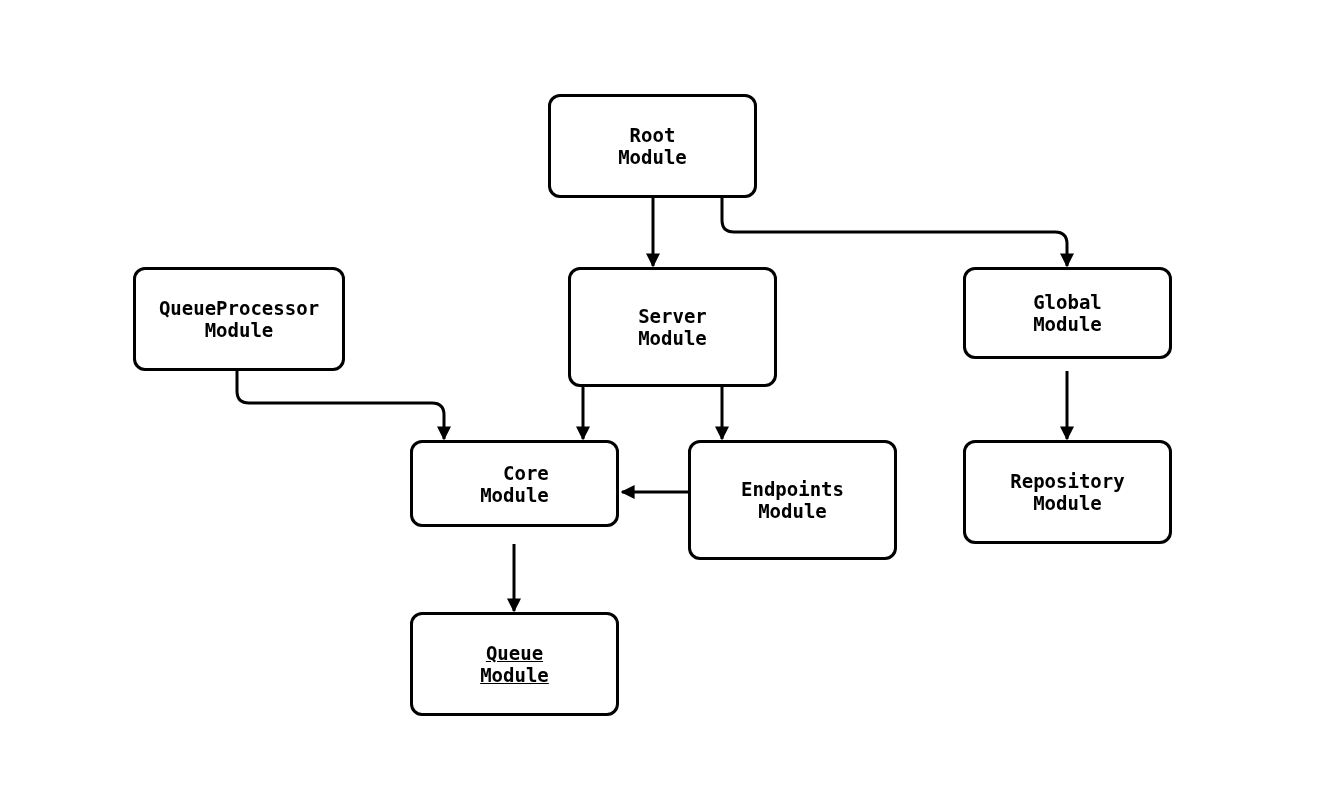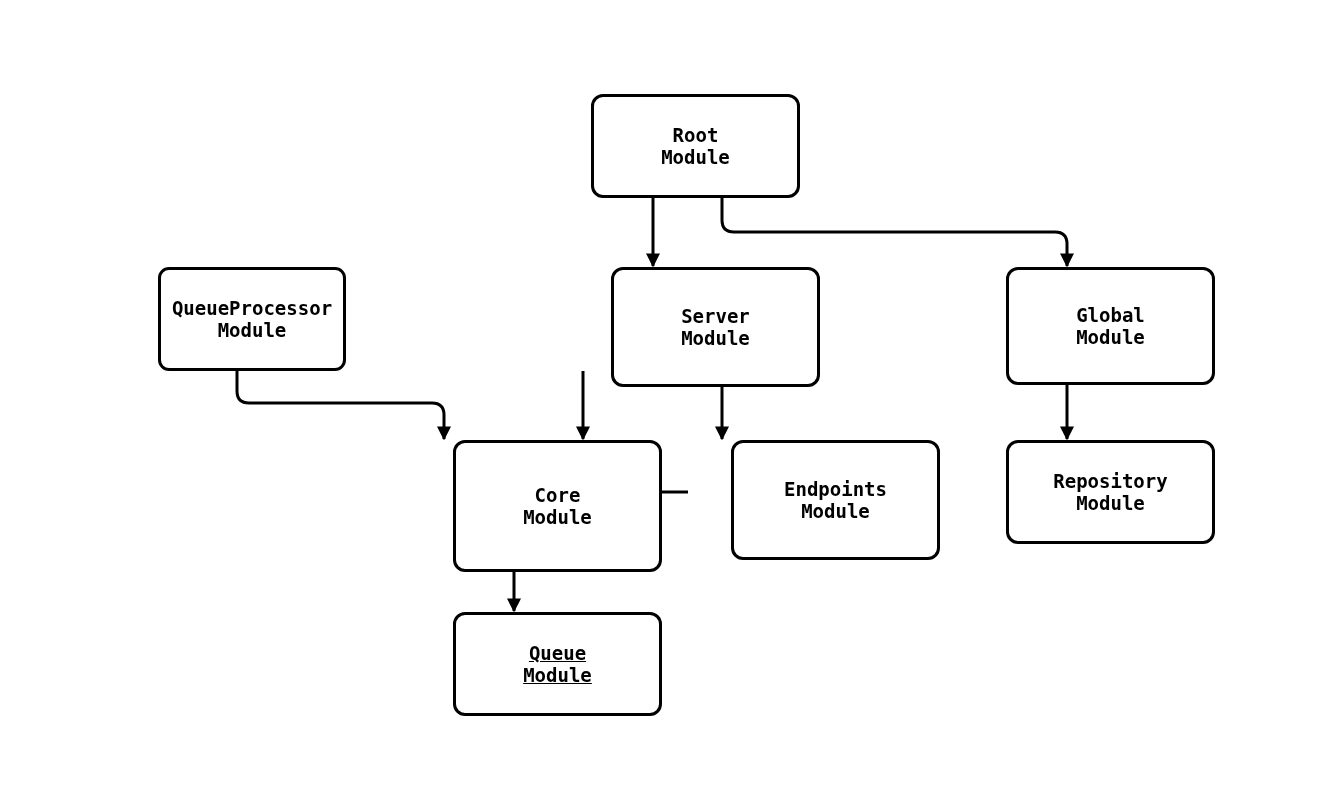--- a/index.html
+++ b/index.html
@@ -36,21 +36,20 @@
     border-radius: 12px;
     display: flex;
     align-items: center;
     justify-content: center;
     text-align: center;
     color: var(--text);
     font-family: "DejaVu Sans Mono", "Liberation Mono", monospace;
     font-weight: bold;
     font-size: 19px;
     line-height: 22px;
-    margin-left: 43px;
   }
   .node-label { white-space: pre-line; }
 </style>
 </head>
 <body>
 
 <div class="canvas">
   <svg class="edges-layer" viewBox="0 0 1337 809" xmlns="http://www.w3.org/2000/svg">
     <defs>
       <marker id="arrowhead" viewBox="0 0 10 10" refX="9" refY="5" markerWidth="14" markerHeight="22" markerUnits="userSpaceOnUse" orient="auto">
@@ -66,33 +65,33 @@
         <path class="edge-path" d="M 1067 371 L 1067 439" marker-end="url(#arrowhead)"></path>
         <path class="edge-path" d="M 688 492 L 622 492" marker-end="url(#arrowhead)"></path>
         <path class="edge-path" d="M 514 544 L 514 611" marker-end="url(#arrowhead)"></path>
       </g>
   </svg>
   <div id="node-group">
       <div class="node" style="left: 548px; top: 94px; width: 209px; height: 104px;">
         <span class="node-label">Root
 Module</span>
       </div>
-      <div class="node" style="left: 115px; top: 267px; width: 188px; height: 104px; border-radius: 11px;">
+      <div class="node" style="left: 133px; top: 267px; width: 212px; height: 104px;">
         <span class="node-label">QueueProcessor
 Module</span>
       </div>
       <div class="node" style="left: 568px; top: 267px; width: 209px; height: 120px;">
         <span class="node-label">Server
 Module</span>
       </div>
-      <div class="node" style="left: 963px; top: 267px; width: 209px; height: 118px;">
+      <div class="node" style="left: 963px; top: 267px; width: 209px; height: 92px;">
         <span class="node-label">Global
 Module</span>
       </div>
-      <div class="node" style="left: 410px; top: 440px; width: 209px; height: 132px;">
+      <div class="node" style="left: 410px; top: 440px; width: 209px; height: 87px; text-align: right;">
         <span class="node-label">Core
 Module</span>
       </div>
       <div class="node" style="left: 688px; top: 440px; width: 209px; height: 120px;">
         <span class="node-label">Endpoints
 Module</span>
       </div>
       <div class="node" style="left: 963px; top: 440px; width: 209px; height: 104px; text-align: center;">
         <span class="node-label">Repository
 Module</span>

